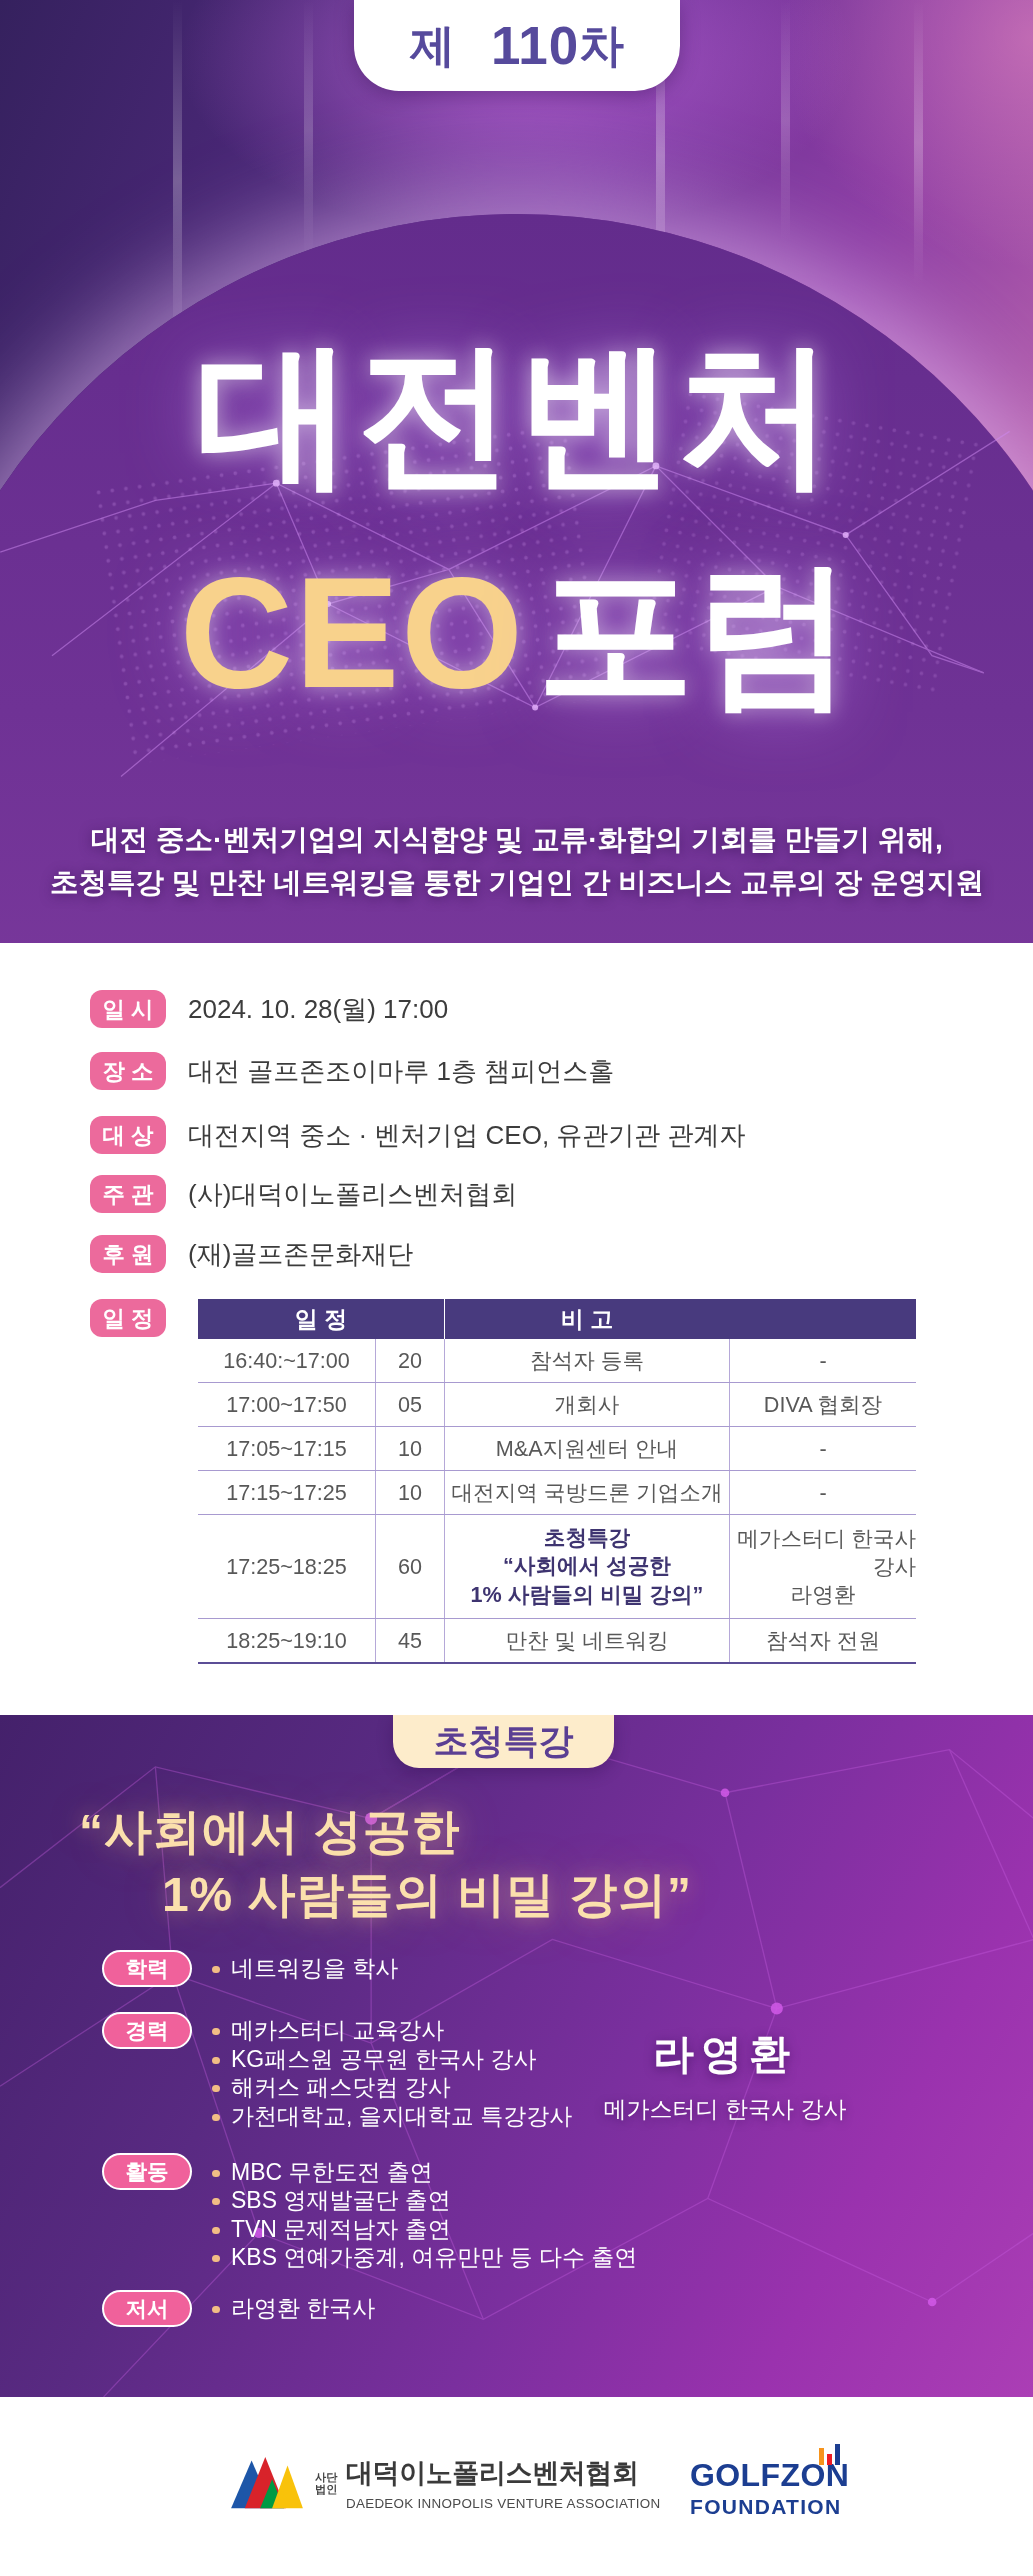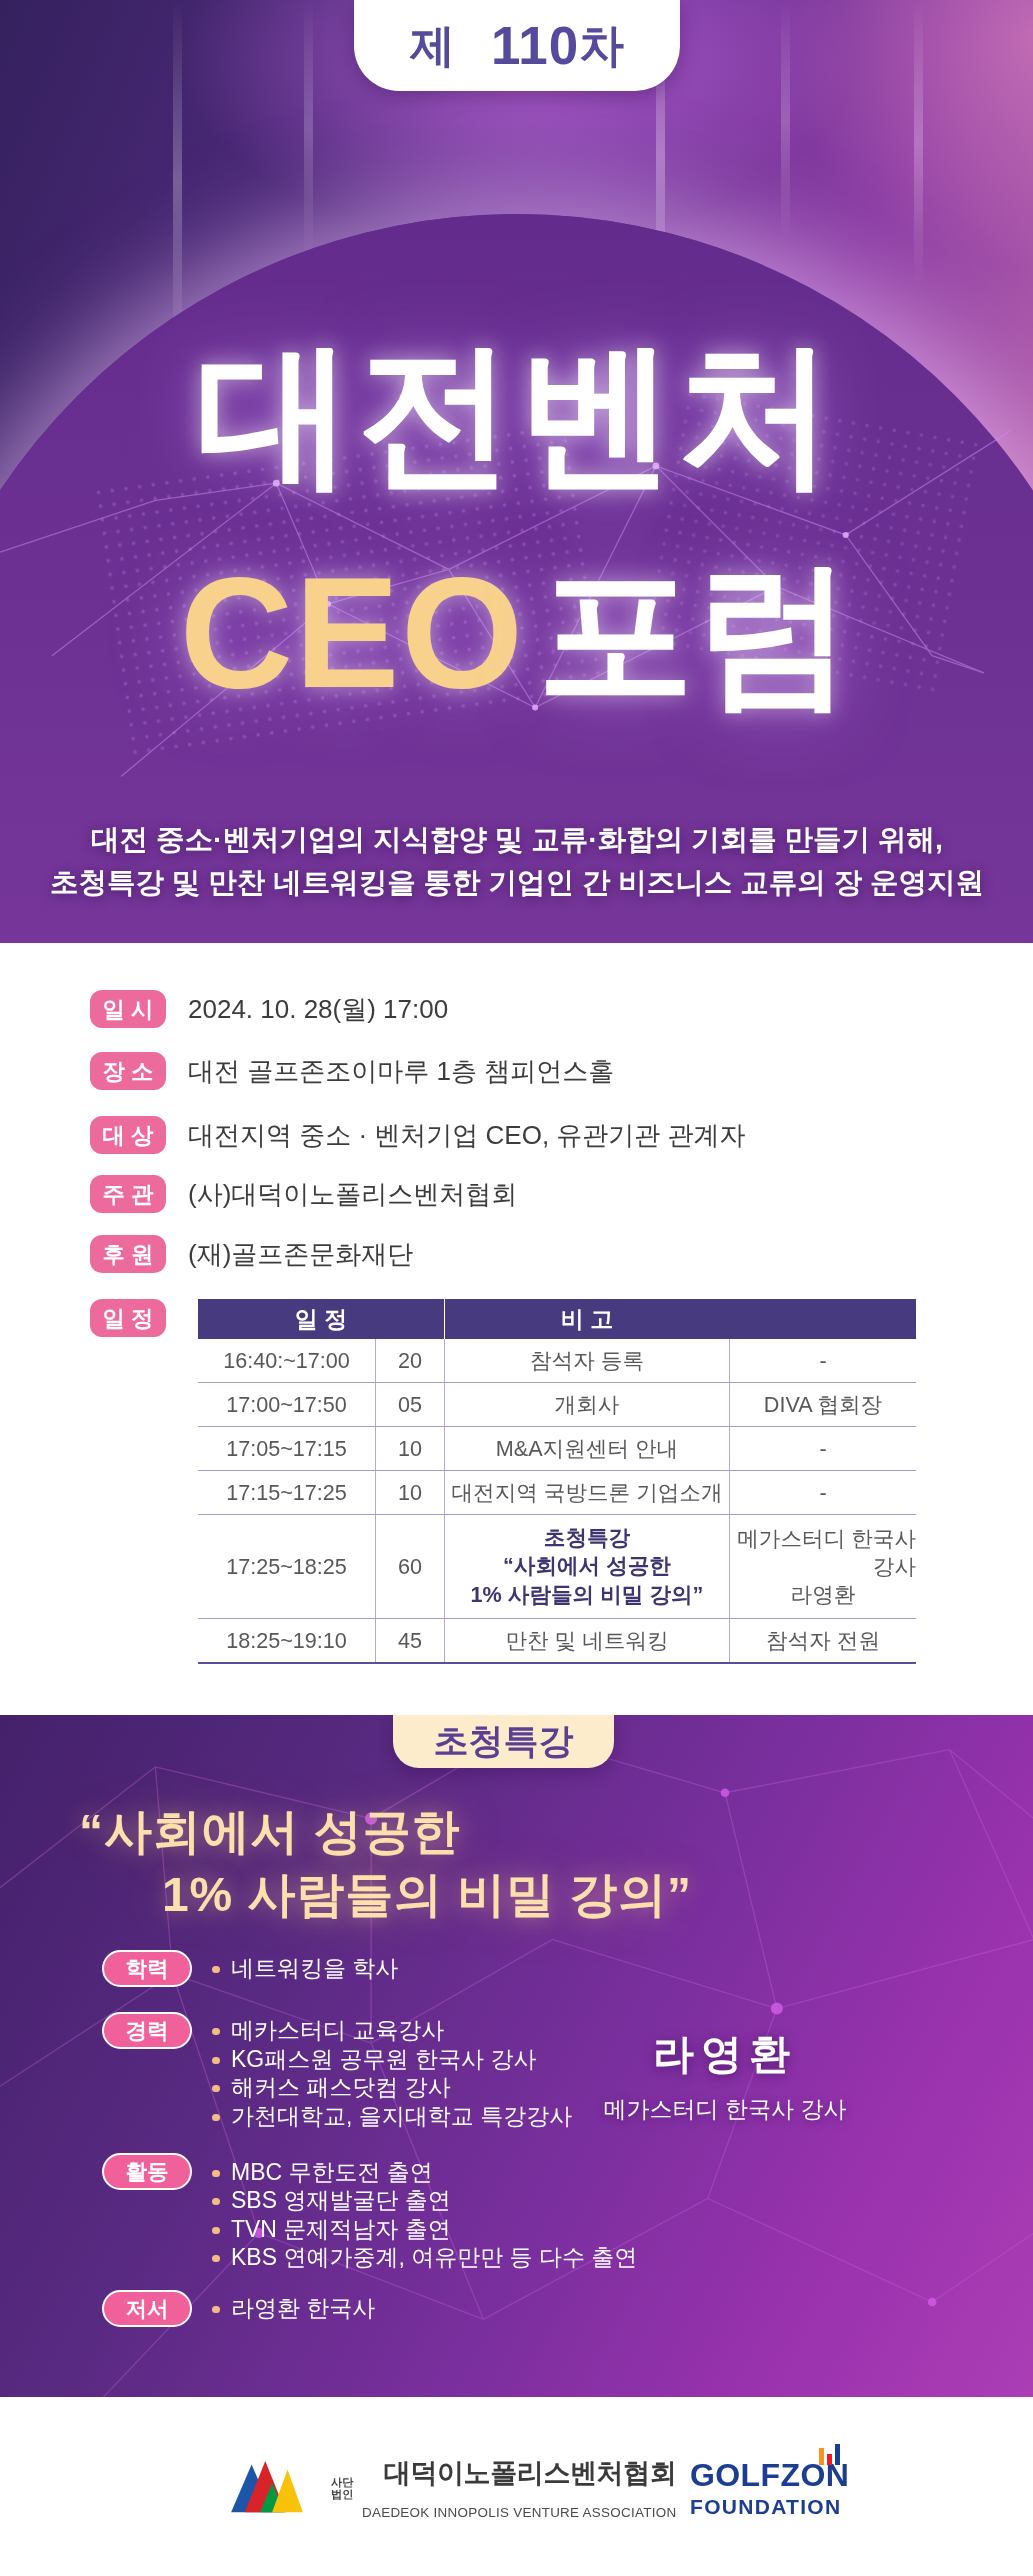--- a/index.html
+++ b/index.html
@@ -71,24 +71,24 @@
   .bullet{display:inline-block;width:7.8px;height:7.8px;border-radius:50%;background:#f2bd85;
         margin-right:11.2px;vertical-align:2.6px;}
   .speaker-id{position:absolute;left:594px;top:2027px;width:262px;text-align:center;color:#fff;}
   .speaker-id{left:594px;}
   .sp-name{font-size:41px;font-weight:900;letter-spacing:7px;text-shadow:0 1.7px 10.4px rgba(50,10,80,.6);}
   .sp-title{margin-top:12px;font-size:23px;font-weight:500;text-shadow:0 1.7px 8.6px rgba(50,10,80,.6);}
 
   
   .footer{position:absolute;left:0;top:2397px;width:1034px;height:179px;background:#ffffff;}
   .diva{position:absolute;left:231px;top:2455px;display:flex;align-items:center;}
-  .diva-type{margin-left:28px;font-size:11.2px;line-height:12px;color:#444;font-weight:600;}
+  .diva-type{margin-left:12px;font-size:11.2px;line-height:12px;color:#444;font-weight:600;}
   .diva-col{margin-left:8.6px;}
-  .diva-name{font-size:27px;font-weight:800;color:#3a3a3a;letter-spacing:-0.4px;text-align:right;}
-  .diva-en{margin-top:14px;font-size:13.4px;color:#4b4b4b;letter-spacing:0.3px;}
+  .diva-name{font-size:27px;font-weight:800;color:#3a3a3a;letter-spacing:-0.4px;}
+  .diva-en{margin-top:5px;font-size:13.4px;color:#4b4b4b;letter-spacing:0.3px;}
   .golfzon{position:absolute;left:690px;top:2459px;width:155px;color:#1c3e91;}
   .gz-name{font-size:32px;font-weight:800;letter-spacing:0.4px;line-height:1;}
   .gz-sub{font-size:21px;font-weight:800;letter-spacing:1.3px;margin-top:3.5px;}
   .gz-bars{position:absolute;right:5.2px;top:-15.5px;display:flex;align-items:flex-end;gap:2.6px;}
   .gz-bars i{display:block;width:5.2px;}
   .gz-b1{height:17px;background:#f7941d;}
   .gz-b2{height:11.2px;background:#ed1c24;}
   .gz-b3{height:21.6px;background:#1c3e91;}
 </style>
 </head>

